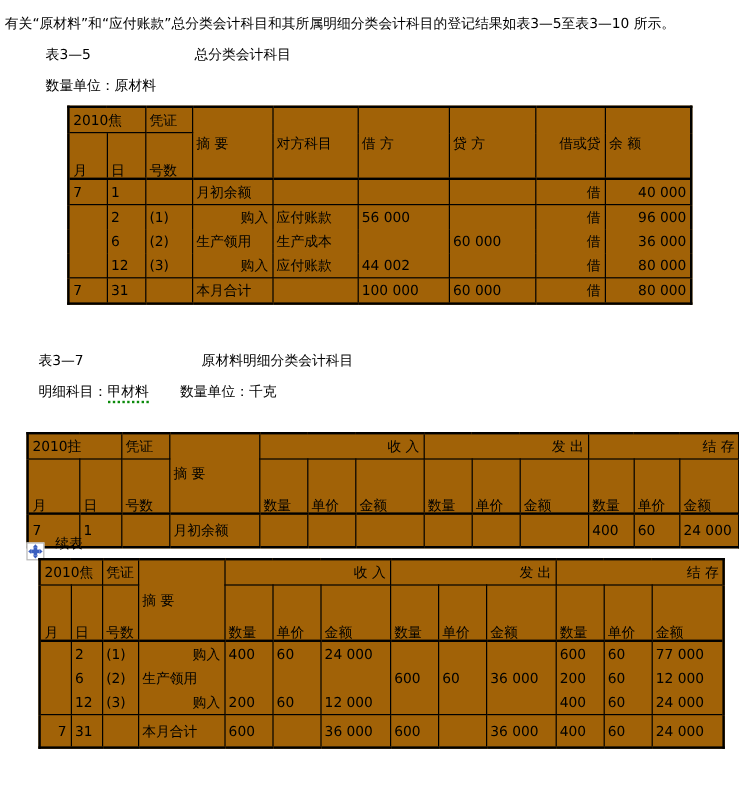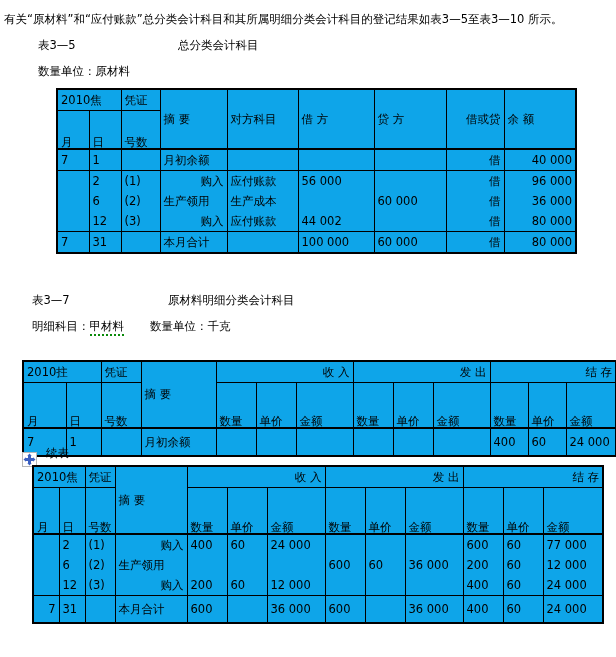--- a/index.html
+++ b/index.html
@@ -32,21 +32,21 @@
   }
 
   
   #intro-line {
     left: 4px;
     top: 14px;
     font-size: 11.5px;
     letter-spacing: 0px;
   }
   #caption-1 { left: 38px; top: 40px; }
-  #title-1   { left: 178px; top: 40px; text-align: center; }
+  #title-1   { left: 162px; top: 40px; text-align: center; }
   #acct-1    { left: 38px; top: 66px; }
 
   #caption-2 { left: 32px; top: 295px; }
   #title-2   { left: 168px; top: 295px; }
   #acct-2    { left: 32px; top: 321px; }
   #unit-2    { left: 150px; top: 321px; }
   .spell {
     border-bottom: 2px dotted #0a8a0a;
     padding-bottom: 1px;
   }
@@ -64,21 +64,21 @@
     box-sizing: border-box;
   }
   #move-handle svg { display:block; }
 
   
   table.ledger {
     position: absolute;
     border-collapse: collapse;
     table-layout: fixed;
     font-size: 11.5px;
-    background: #0ea5e9;
+    background: #a16207;
   }
   table.ledger td {
     border: 1px solid #000000;
     padding: 0 3px;
     height: 20px;
     vertical-align: middle;
     line-height: 1.05;
     font-size: 11.5px;
     overflow: hidden;
     white-space: nowrap;

